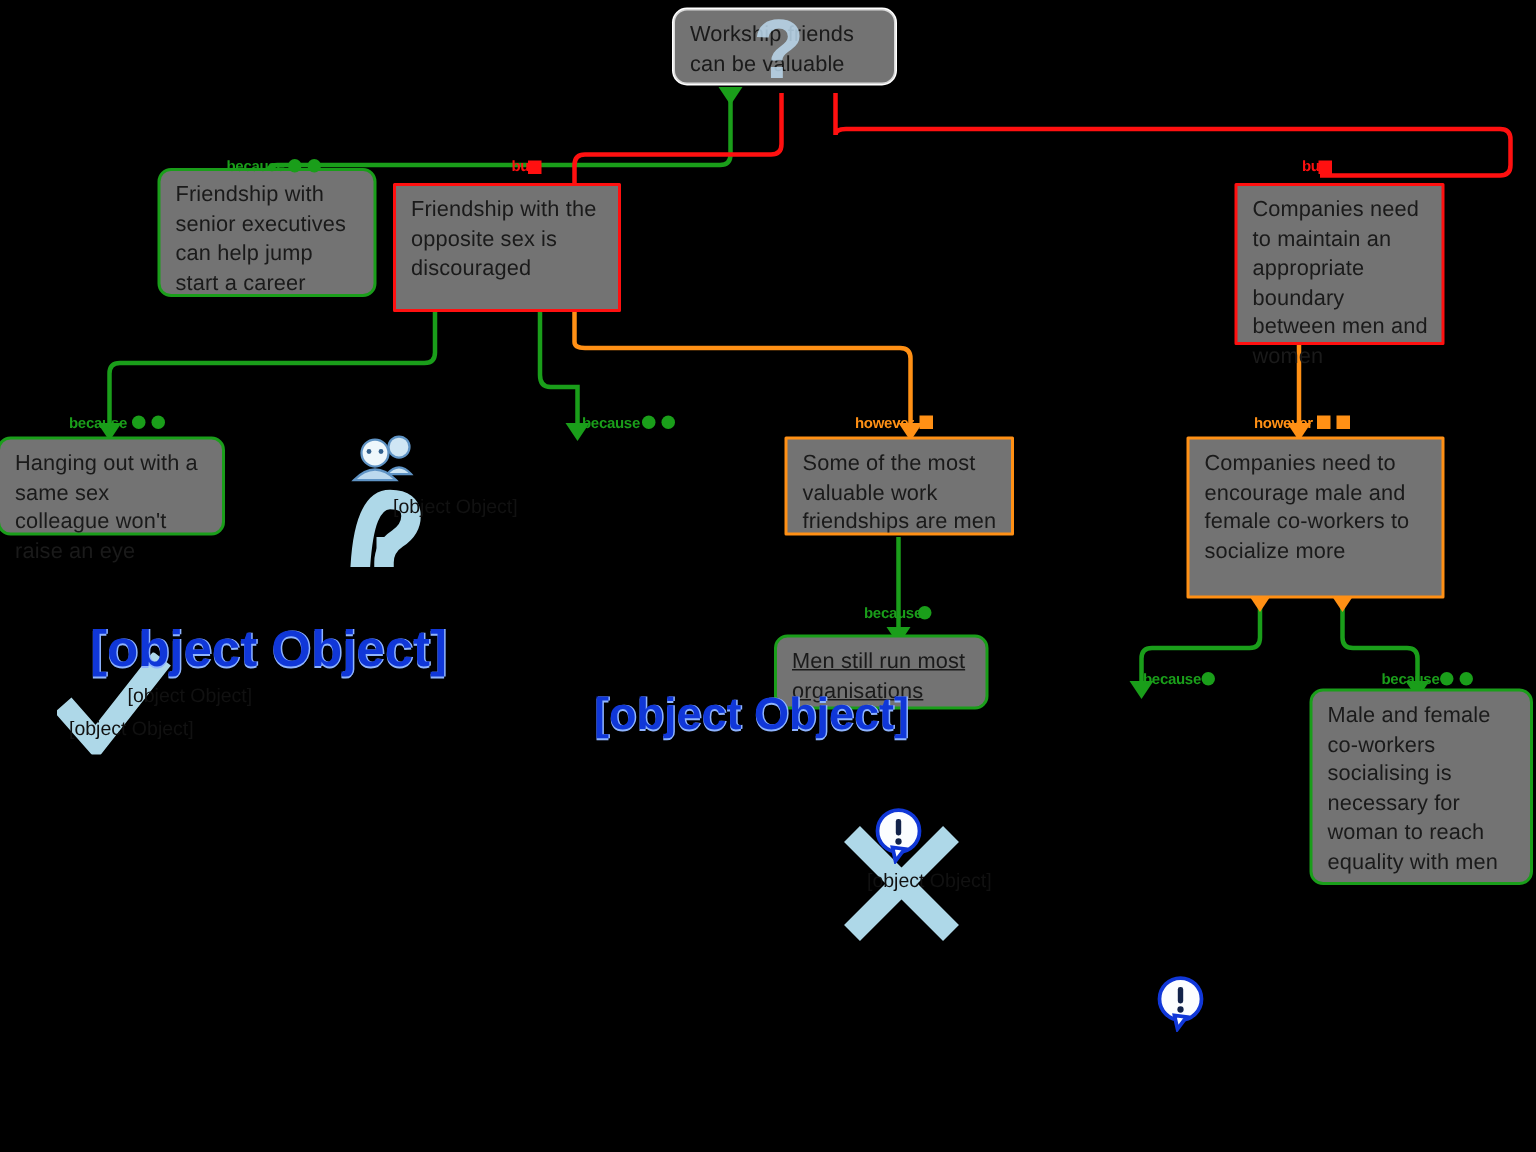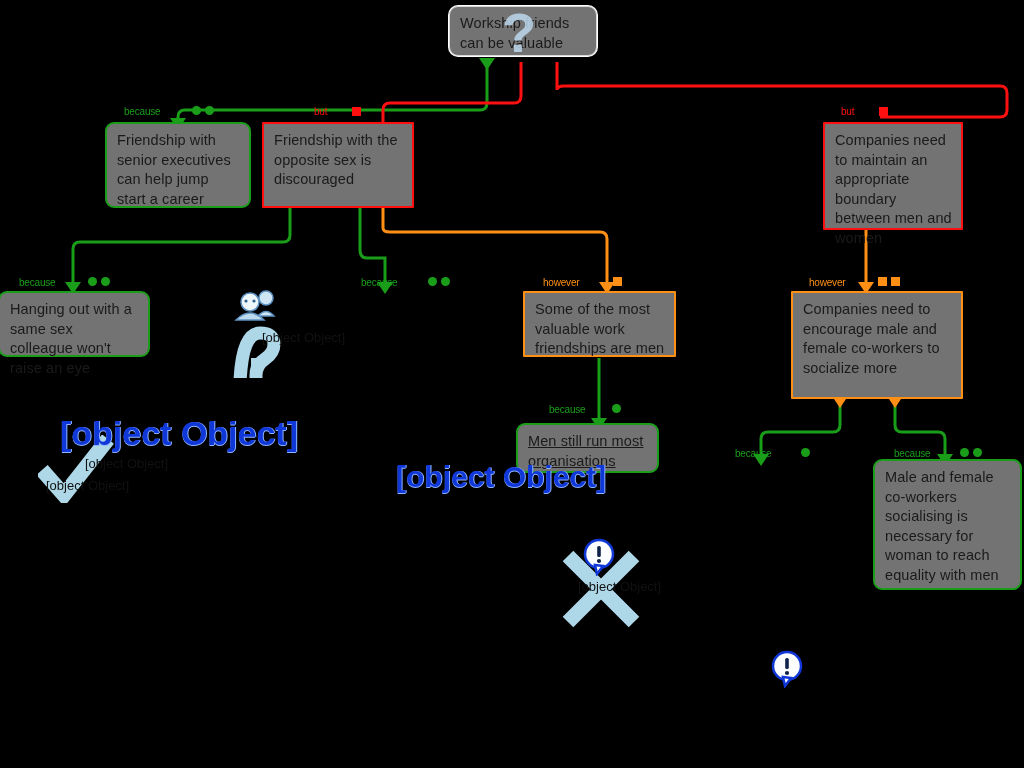--- a/index.html
+++ b/index.html
@@ -31,21 +31,21 @@
     position:absolute;z-index:3;background:#737373;box-sizing:border-box;
     padding:7px 9px 6px 10px;color:#1a1a1a;font-size:14.5px;line-height:19.6px;
     letter-spacing:.1px;
   }
   .box.green{border:2px solid #1a9e1a;border-radius:9px;}
   .box.red{border:2px solid #ff1010;border-radius:1px;}
   .box.orange{border:2px solid #ff9015;border-radius:1px;}
   .box.plain{border:1px solid #d8d8d8;border-radius:9px;box-shadow:0 0 0 1px #fff;}
 
   
-  .rel{position:absolute;z-index:4;font-size:10px;font-weight:normal;letter-spacing:-.2px;}
+  .rel{position:absolute;z-index:4;font-size:10px;font-weight:bold;letter-spacing:-.2px;margin-left:27px;}
   .rel.green{color:#1a9e1a;}
   .rel.red{color:#ff1010;}
   .rel.orange{color:#ff9015;}
   .dots{position:absolute;z-index:4;display:flex;gap:4px;align-items:center;}
   .dot{width:9px;height:9px;border-radius:50%;background:#1a9e1a;}
   .sq{width:9px;height:9px;background:#ff1010;}
   .sq.orange{background:#ff9015;}
 </style>
 </head>
 <body>
@@ -187,21 +187,21 @@
   </div>
 
   <div class="rel green" style="left:894px;top:448px;">because</div>
   <div class="dots" style="left:960px;top:448px;">
     <span class="dot"></span>
     <span class="dot"></span>
   </div>
 
   <div class="box plain" style="left:449px;top:6px;width:148px;height:50px;">Workship friends can be valuable</div>
 
-  <div class="box green" style="left:105px;top:122px;width:146px;height:86px;">Friendship with senior executives can help jump start a career</div>
+  <div class="box green" style="left:105px;top:112px;width:146px;height:86px;">Friendship with senior executives can help jump start a career</div>
 
   <div class="box red" style="left:262px;top:122px;width:152px;height:86px;">Friendship with the opposite sex is discouraged</div>
 
   <div class="box red" style="left:823px;top:122px;width:140px;height:108px;">Companies need to maintain an appropriate boundary between men and women</div>
 
   <div class="box green" style="left:-2px;top:291px;width:152px;height:66px;">Hanging out with a same sex colleague won't raise an eye</div>
 
 
   <div class="box orange" style="left:523px;top:291px;width:153px;height:66px;">Some of the most valuable work friendships are men</div>
 

